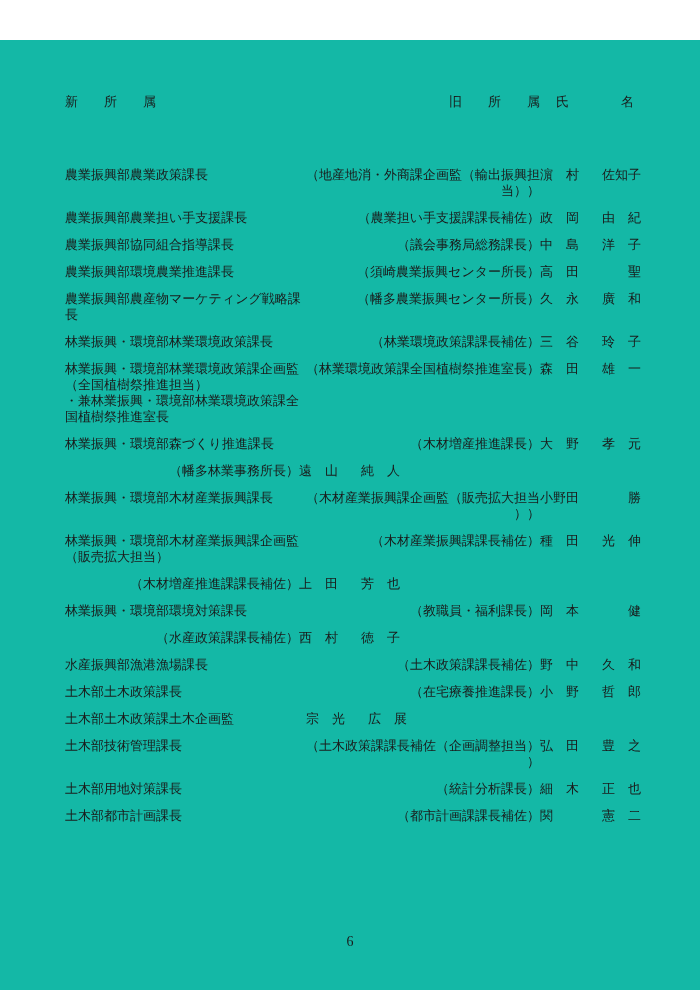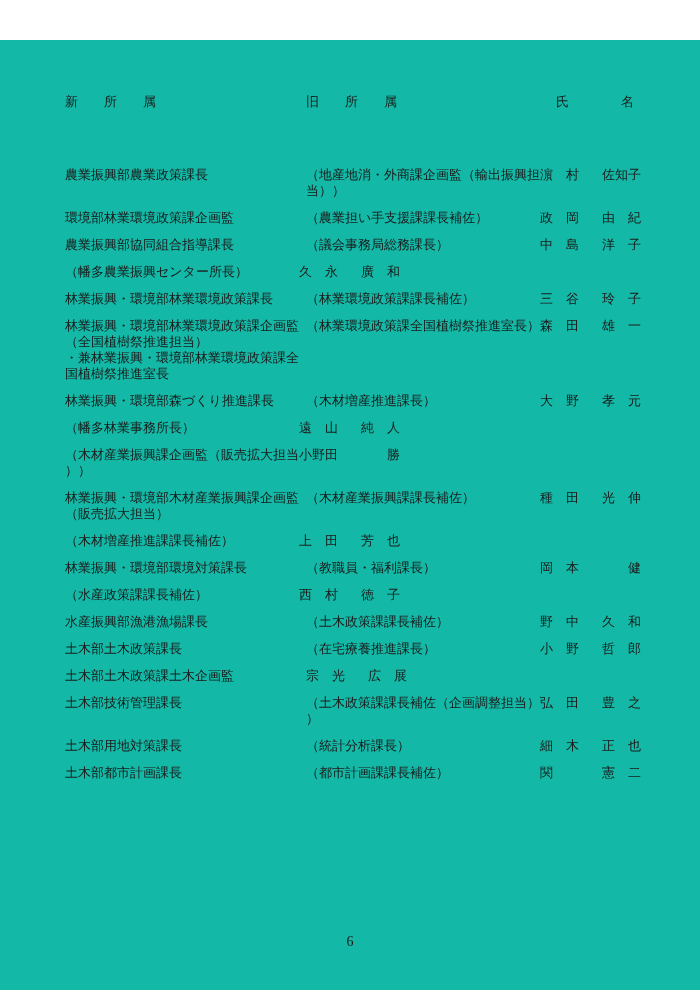--- a/index.html
+++ b/index.html
@@ -36,20 +36,21 @@
   .cell {
     white-space: pre-wrap;
   }
   .col-new {
     width: 241px;
     flex: 0 0 241px;
   }
   .col-old {
     width: 234px;
     flex: 0 0 234px;
+    text-align: right;
   }
   .col-name {
     white-space: pre;
   }
   .header-row .col-name {
     padding-left: 16px;
   }
   .fam {
     display: inline-block;
     width: 62px;
@@ -84,33 +85,40 @@
 
     <div id="rows">
   <div class="row">
     <div class="cell col-new">農業振興部農業政策課長</div>
     <div class="cell col-old">（地産地消・外商課企画監（輸出振興担
 当））</div>
     <div class="cell col-name"><span class="fam">濵　村</span><span class="giv">佐知子</span></div>
   </div>
 
   <div class="row">
-    <div class="cell col-new">環境部林業環境政策課企画監</div>
+    <div class="cell col-new">農業振興部農業担い手支援課長</div>
     <div class="cell col-old">（農業担い手支援課課長補佐）</div>
     <div class="cell col-name"><span class="fam">政　岡</span><span class="giv">由　紀</span></div>
   </div>
 
   <div class="row">
     <div class="cell col-new">農業振興部協同組合指導課長</div>
     <div class="cell col-old">（議会事務局総務課長）</div>
     <div class="cell col-name"><span class="fam">中　島</span><span class="giv">洋　子</span></div>
   </div>
 
-
-  <div class="row">
+  <div class="row">
+    <div class="cell col-new">農業振興部環境農業推進課長</div>
+    <div class="cell col-old">（須崎農業振興センター所長）</div>
+    <div class="cell col-name"><span class="fam">高　田</span><span class="giv">　　聖</span></div>
+  </div>
+
+  <div class="row">
+    <div class="cell col-new">農業振興部農産物マーケティング戦略課
+長</div>
     <div class="cell col-old">（幡多農業振興センター所長）</div>
     <div class="cell col-name"><span class="fam">久　永</span><span class="giv">廣　和</span></div>
   </div>
 
   <div class="row">
     <div class="cell col-new">林業振興・環境部林業環境政策課長</div>
     <div class="cell col-old">（林業環境政策課課長補佐）</div>
     <div class="cell col-name"><span class="fam">三　谷</span><span class="giv">玲　子</span></div>
   </div>
 
@@ -128,20 +136,21 @@
     <div class="cell col-old">（木材増産推進課長）</div>
     <div class="cell col-name"><span class="fam">大　野</span><span class="giv">孝　元</span></div>
   </div>
 
   <div class="row">
     <div class="cell col-old">（幡多林業事務所長）</div>
     <div class="cell col-name"><span class="fam">遠　山</span><span class="giv">純　人</span></div>
   </div>
 
   <div class="row">
+    <div class="cell col-new">林業振興・環境部木材産業振興課長</div>
     <div class="cell col-old">（木材産業振興課企画監（販売拡大担当
 ））</div>
     <div class="cell col-name"><span class="fam">小野田</span><span class="giv">　　勝</span></div>
   </div>
 
   <div class="row">
     <div class="cell col-new">林業振興・環境部木材産業振興課企画監
 （販売拡大担当）</div>
     <div class="cell col-old">（木材産業振興課課長補佐）</div>
     <div class="cell col-name"><span class="fam">種　田</span><span class="giv">光　伸</span></div>

